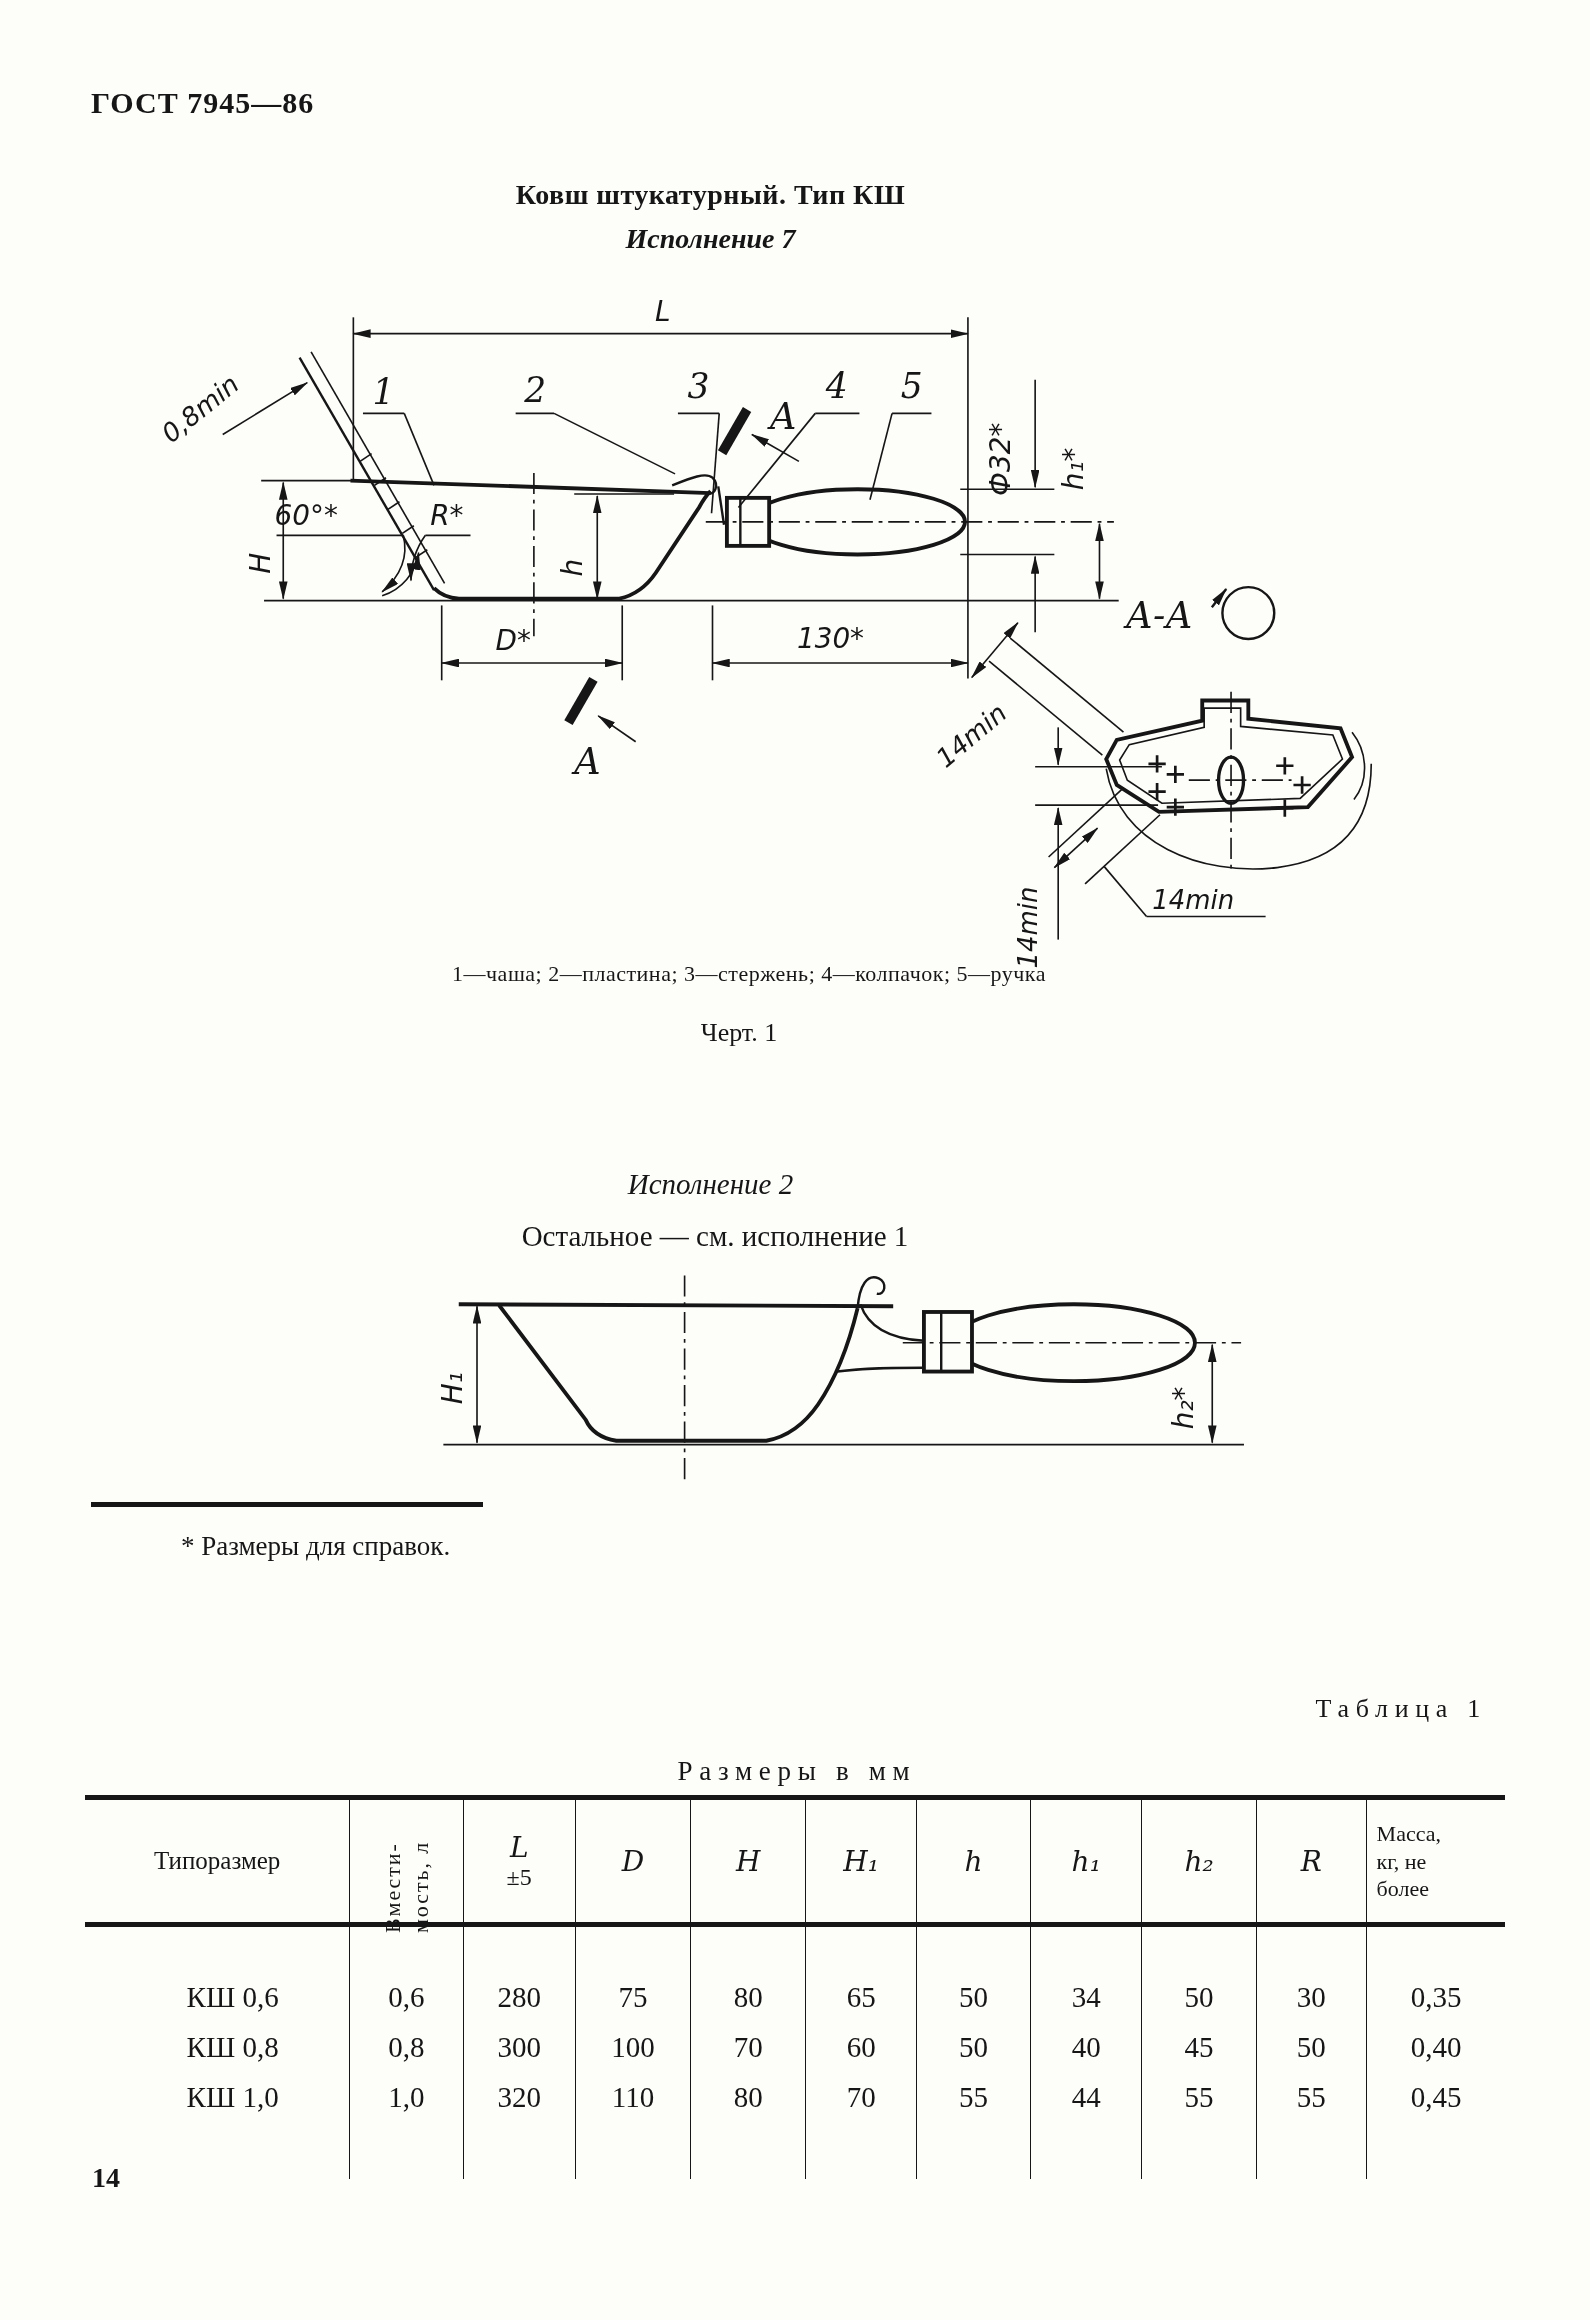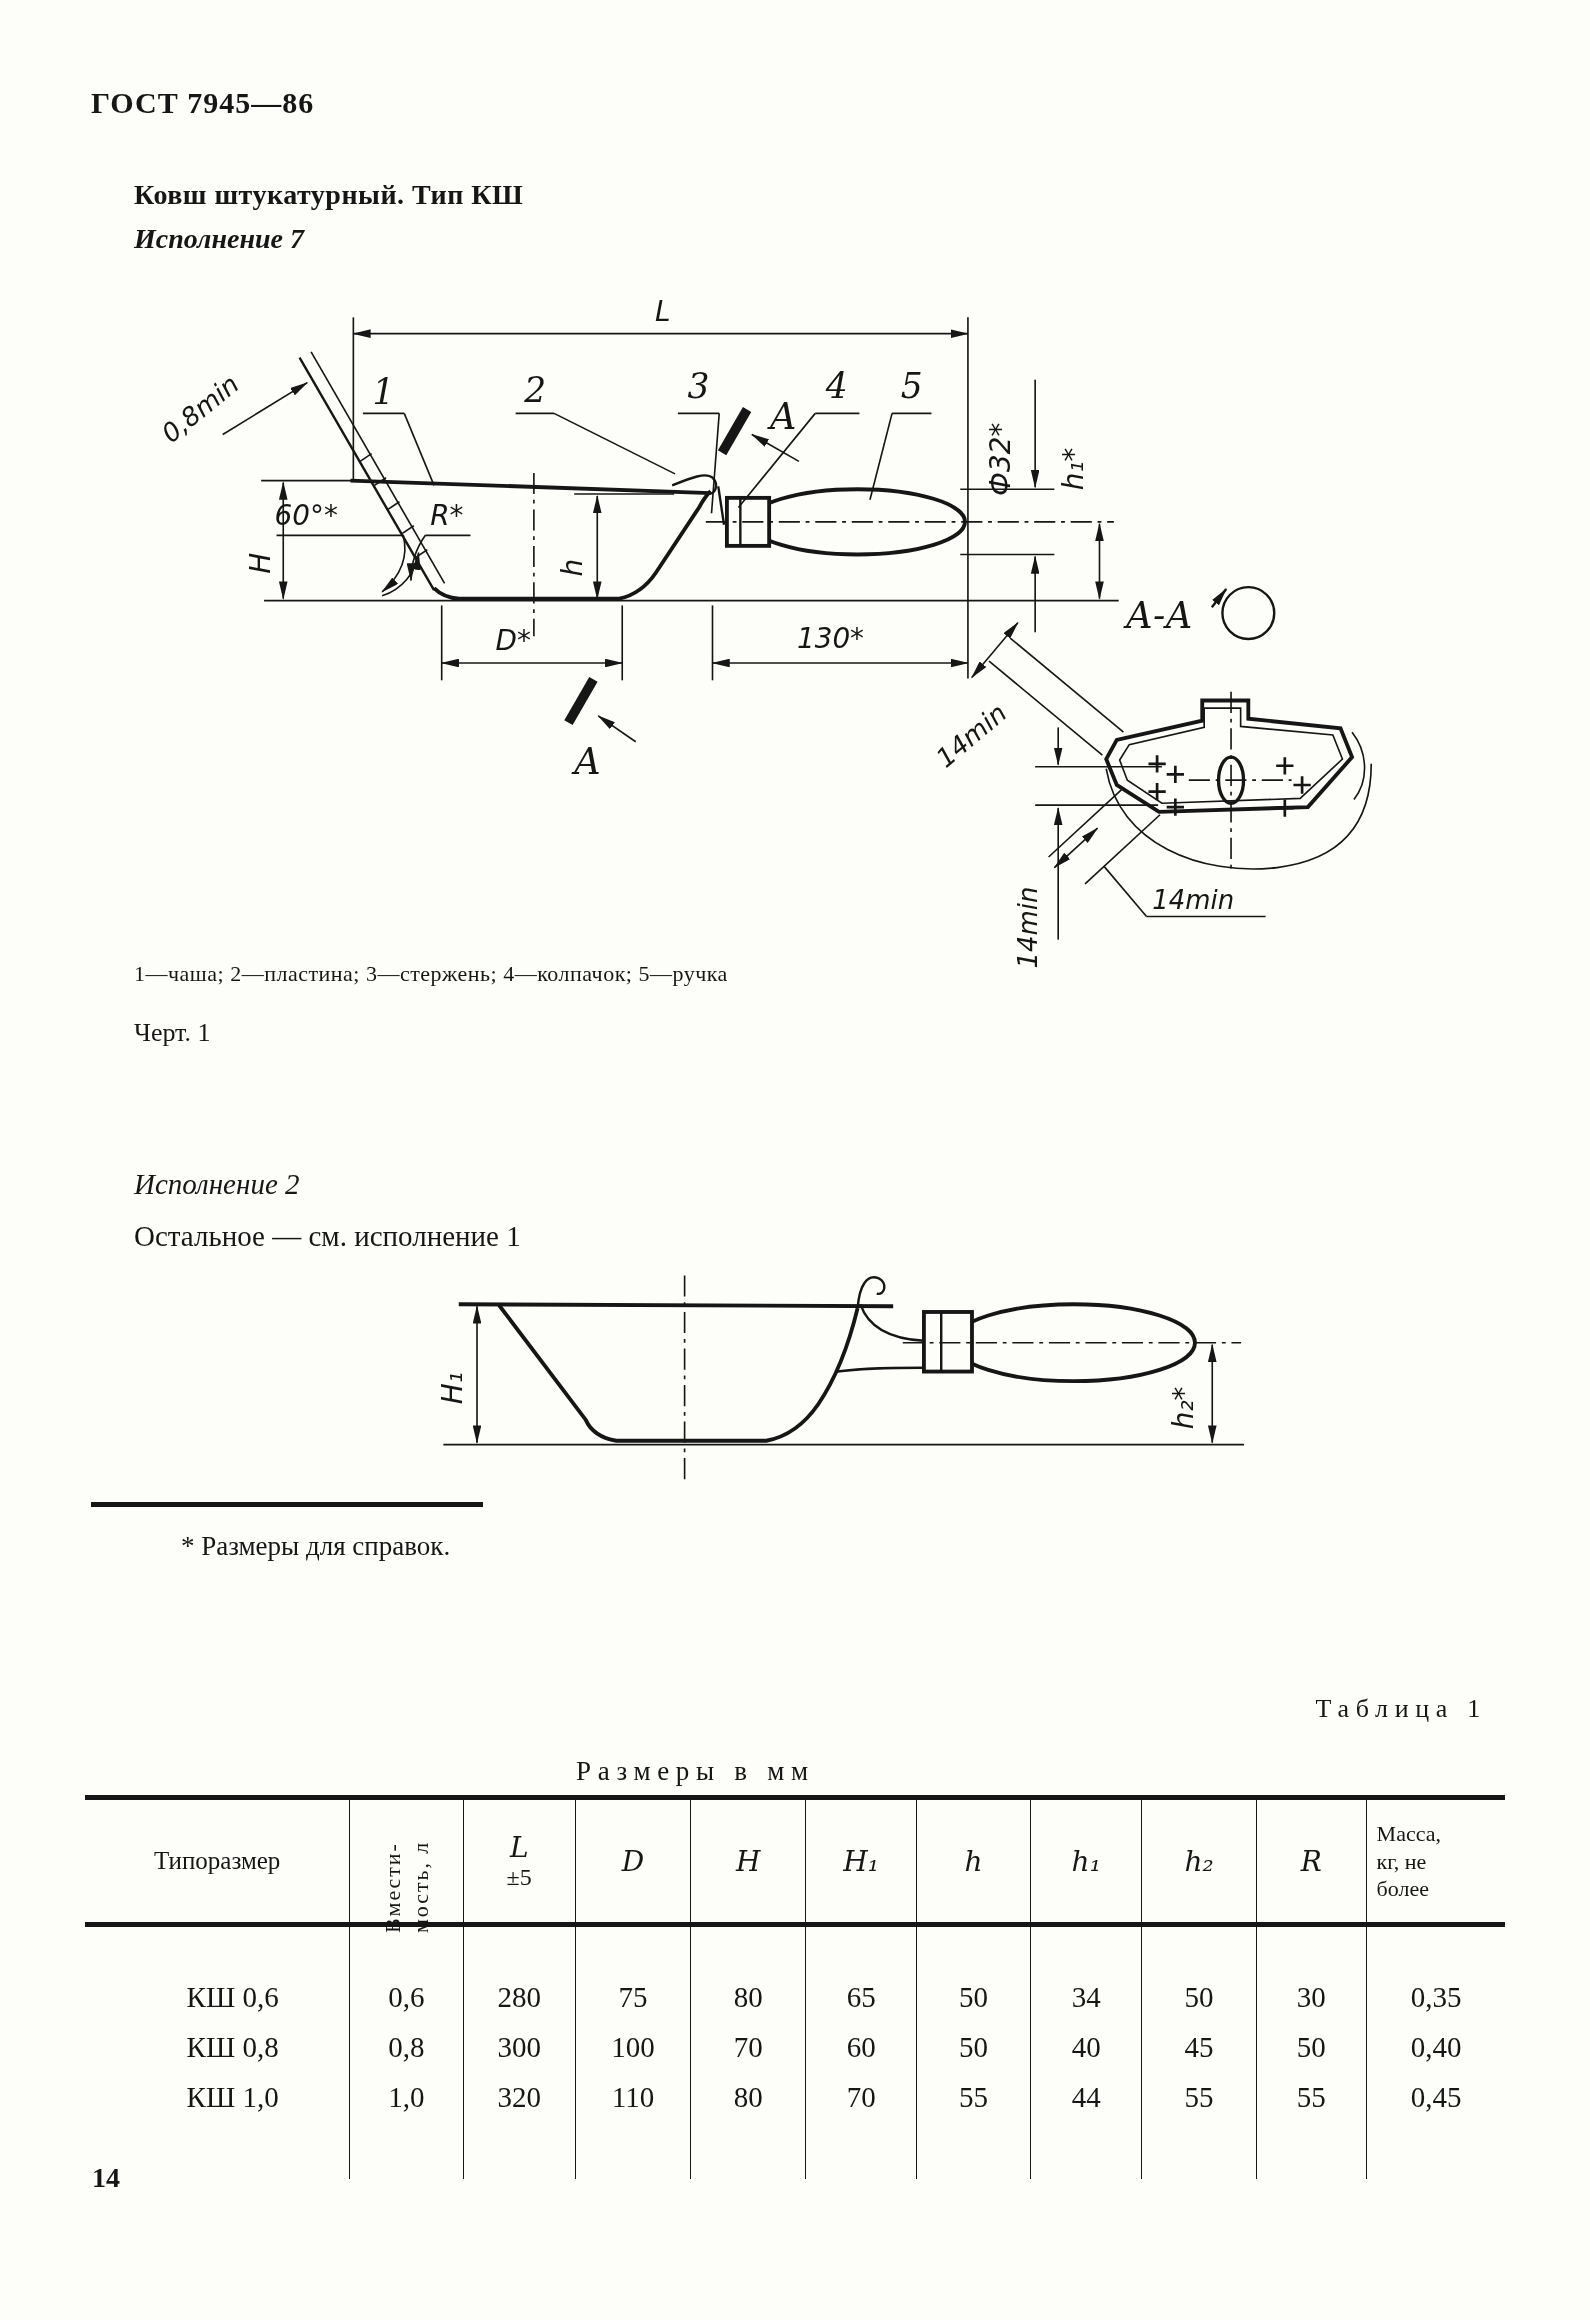--- a/index.html
+++ b/index.html
@@ -1,21 +1,21 @@
 <!DOCTYPE html>
 <html><head>
 <meta charset="utf-8">
 <style>
   html,body{margin:0;padding:0;background:#e8e8e4;}
   .page{position:relative;width:1591px;height:2320px;margin:0 auto;background:#fdfdfa;
         font-family:"Liberation Serif",serif;color:#161616;overflow:hidden;}
   .abs{position:absolute;}
   .b{font-weight:bold;}
   .i{font-style:italic;}
-  .ctr{text-align:left;}
+  .ctr{text-align:center;}
   .rt{text-align:right;}
   svg{position:absolute;overflow:visible;}
   svg .ln{stroke:#161616;fill:none;}
   svg .thin{stroke-width:1.7;}
   svg .med{stroke-width:2.5;}
   svg .thick{stroke-width:4;}
   svg .cl{stroke-dasharray:22 6 4 6;}
   svg text{fill:#161616;}
   .dt{font:italic 29px "DejaVu Sans",sans-serif;}
   .mt{font:italic 27px "DejaVu Sans",sans-serif;}

